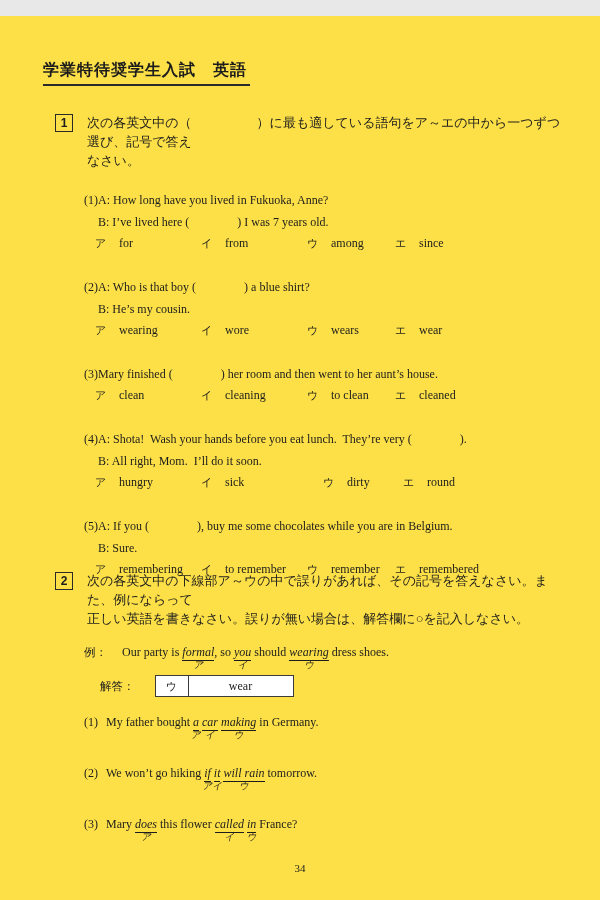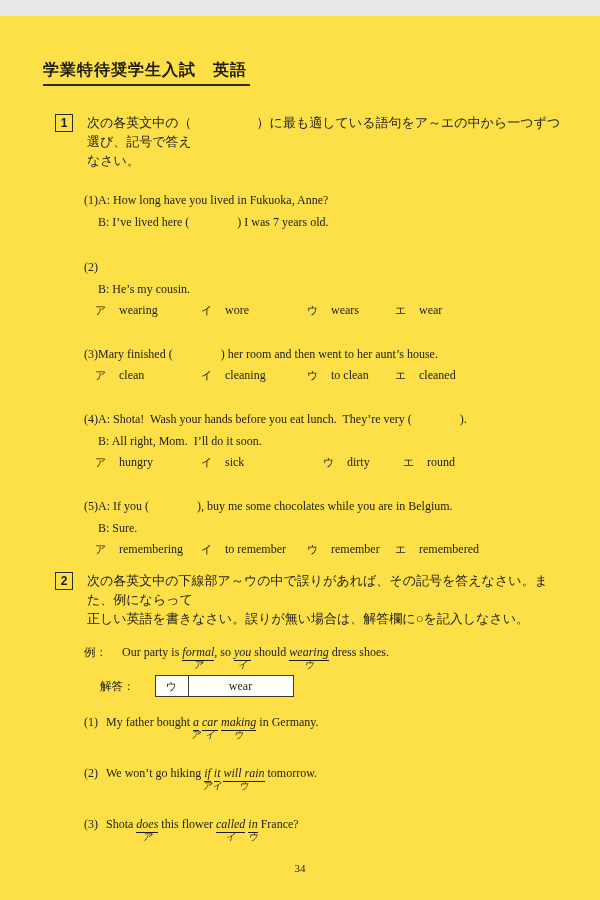--- a/index.html
+++ b/index.html
@@ -85,24 +85,31 @@
     <div class="questions" id="s1-questions">
         <div class="q">
           <div class="q-line">
             <span class="q-num">(1)</span>
             <span class="q-text">A: How long have you lived in Fukuoka, Anne?</span>
           </div>
           <div class="q-line">
             <span class="q-num"></span>
             <span class="q-text">B: I’ve lived here (　　　　) I was 7 years old.</span>
           </div>
+          <div class="opts">
+            <span class="opt" style="left: 0px;"><span class="opt-marker">ア</span><span class="opt-word">for</span></span>
+            <span class="opt" style="left: 106px;"><span class="opt-marker">イ</span><span class="opt-word">from</span></span>
+            <span class="opt" style="left: 212px;"><span class="opt-marker">ウ</span><span class="opt-word">among</span></span>
+            <span class="opt" style="left: 300px;"><span class="opt-marker">エ</span><span class="opt-word">since</span></span>
+          </div>
         </div>
         <div class="q">
           <div class="q-line">
             <span class="q-num">(2)</span>
+            <span class="q-text">A: Who is that boy (　　　　) a blue shirt?</span>
           </div>
           <div class="q-line">
             <span class="q-num"></span>
             <span class="q-text">B: He’s my cousin.</span>
           </div>
           <div class="opts">
             <span class="opt" style="left: 0px;"><span class="opt-marker">ア</span><span class="opt-word">wearing</span></span>
             <span class="opt" style="left: 106px;"><span class="opt-marker">イ</span><span class="opt-word">wore</span></span>
             <span class="opt" style="left: 212px;"><span class="opt-marker">ウ</span><span class="opt-word">wears</span></span>
             <span class="opt" style="left: 300px;"><span class="opt-marker">エ</span><span class="opt-word">wear</span></span>
@@ -176,20 +183,20 @@
         <div class="s2q">
           <span class="s2q-num">(1)</span>
           <span class="sentence"><span class="plain">My father bought </span><span class="useg">a<span class="umark">ア</span></span><span class="plain"> </span><span class="useg">car<span class="umark">イ</span></span><span class="plain"> </span><span class="useg">making<span class="umark">ウ</span></span><span class="plain"> in Germany.</span></span>
         </div>
         <div class="s2q">
           <span class="s2q-num">(2)</span>
           <span class="sentence"><span class="plain">We won’t go hiking </span><span class="useg">if<span class="umark">ア</span></span><span class="plain"> </span><span class="useg">it<span class="umark">イ</span></span><span class="plain"> </span><span class="useg">will rain<span class="umark">ウ</span></span><span class="plain"> tomorrow.</span></span>
         </div>
         <div class="s2q">
           <span class="s2q-num">(3)</span>
-          <span class="sentence"><span class="plain">Shota </span><span class="useg">does<span class="umark">ア</span></span><span class="plain"> this flower </span><span class="useg">called<span class="umark">イ</span></span><span class="plain"> </span><span class="useg">in<span class="umark">ウ</span></span><span class="plain"> France?</span></span>
+          <span class="sentence"><span class="plain">Mary </span><span class="useg">does<span class="umark">ア</span></span><span class="plain"> this flower </span><span class="useg">called<span class="umark">イ</span></span><span class="plain"> </span><span class="useg">in<span class="umark">ウ</span></span><span class="plain"> France?</span></span>
         </div>
       </div>
   </div>
 
   <div class="page-number">34</div>
 
 </div>
 
 </body></html>

